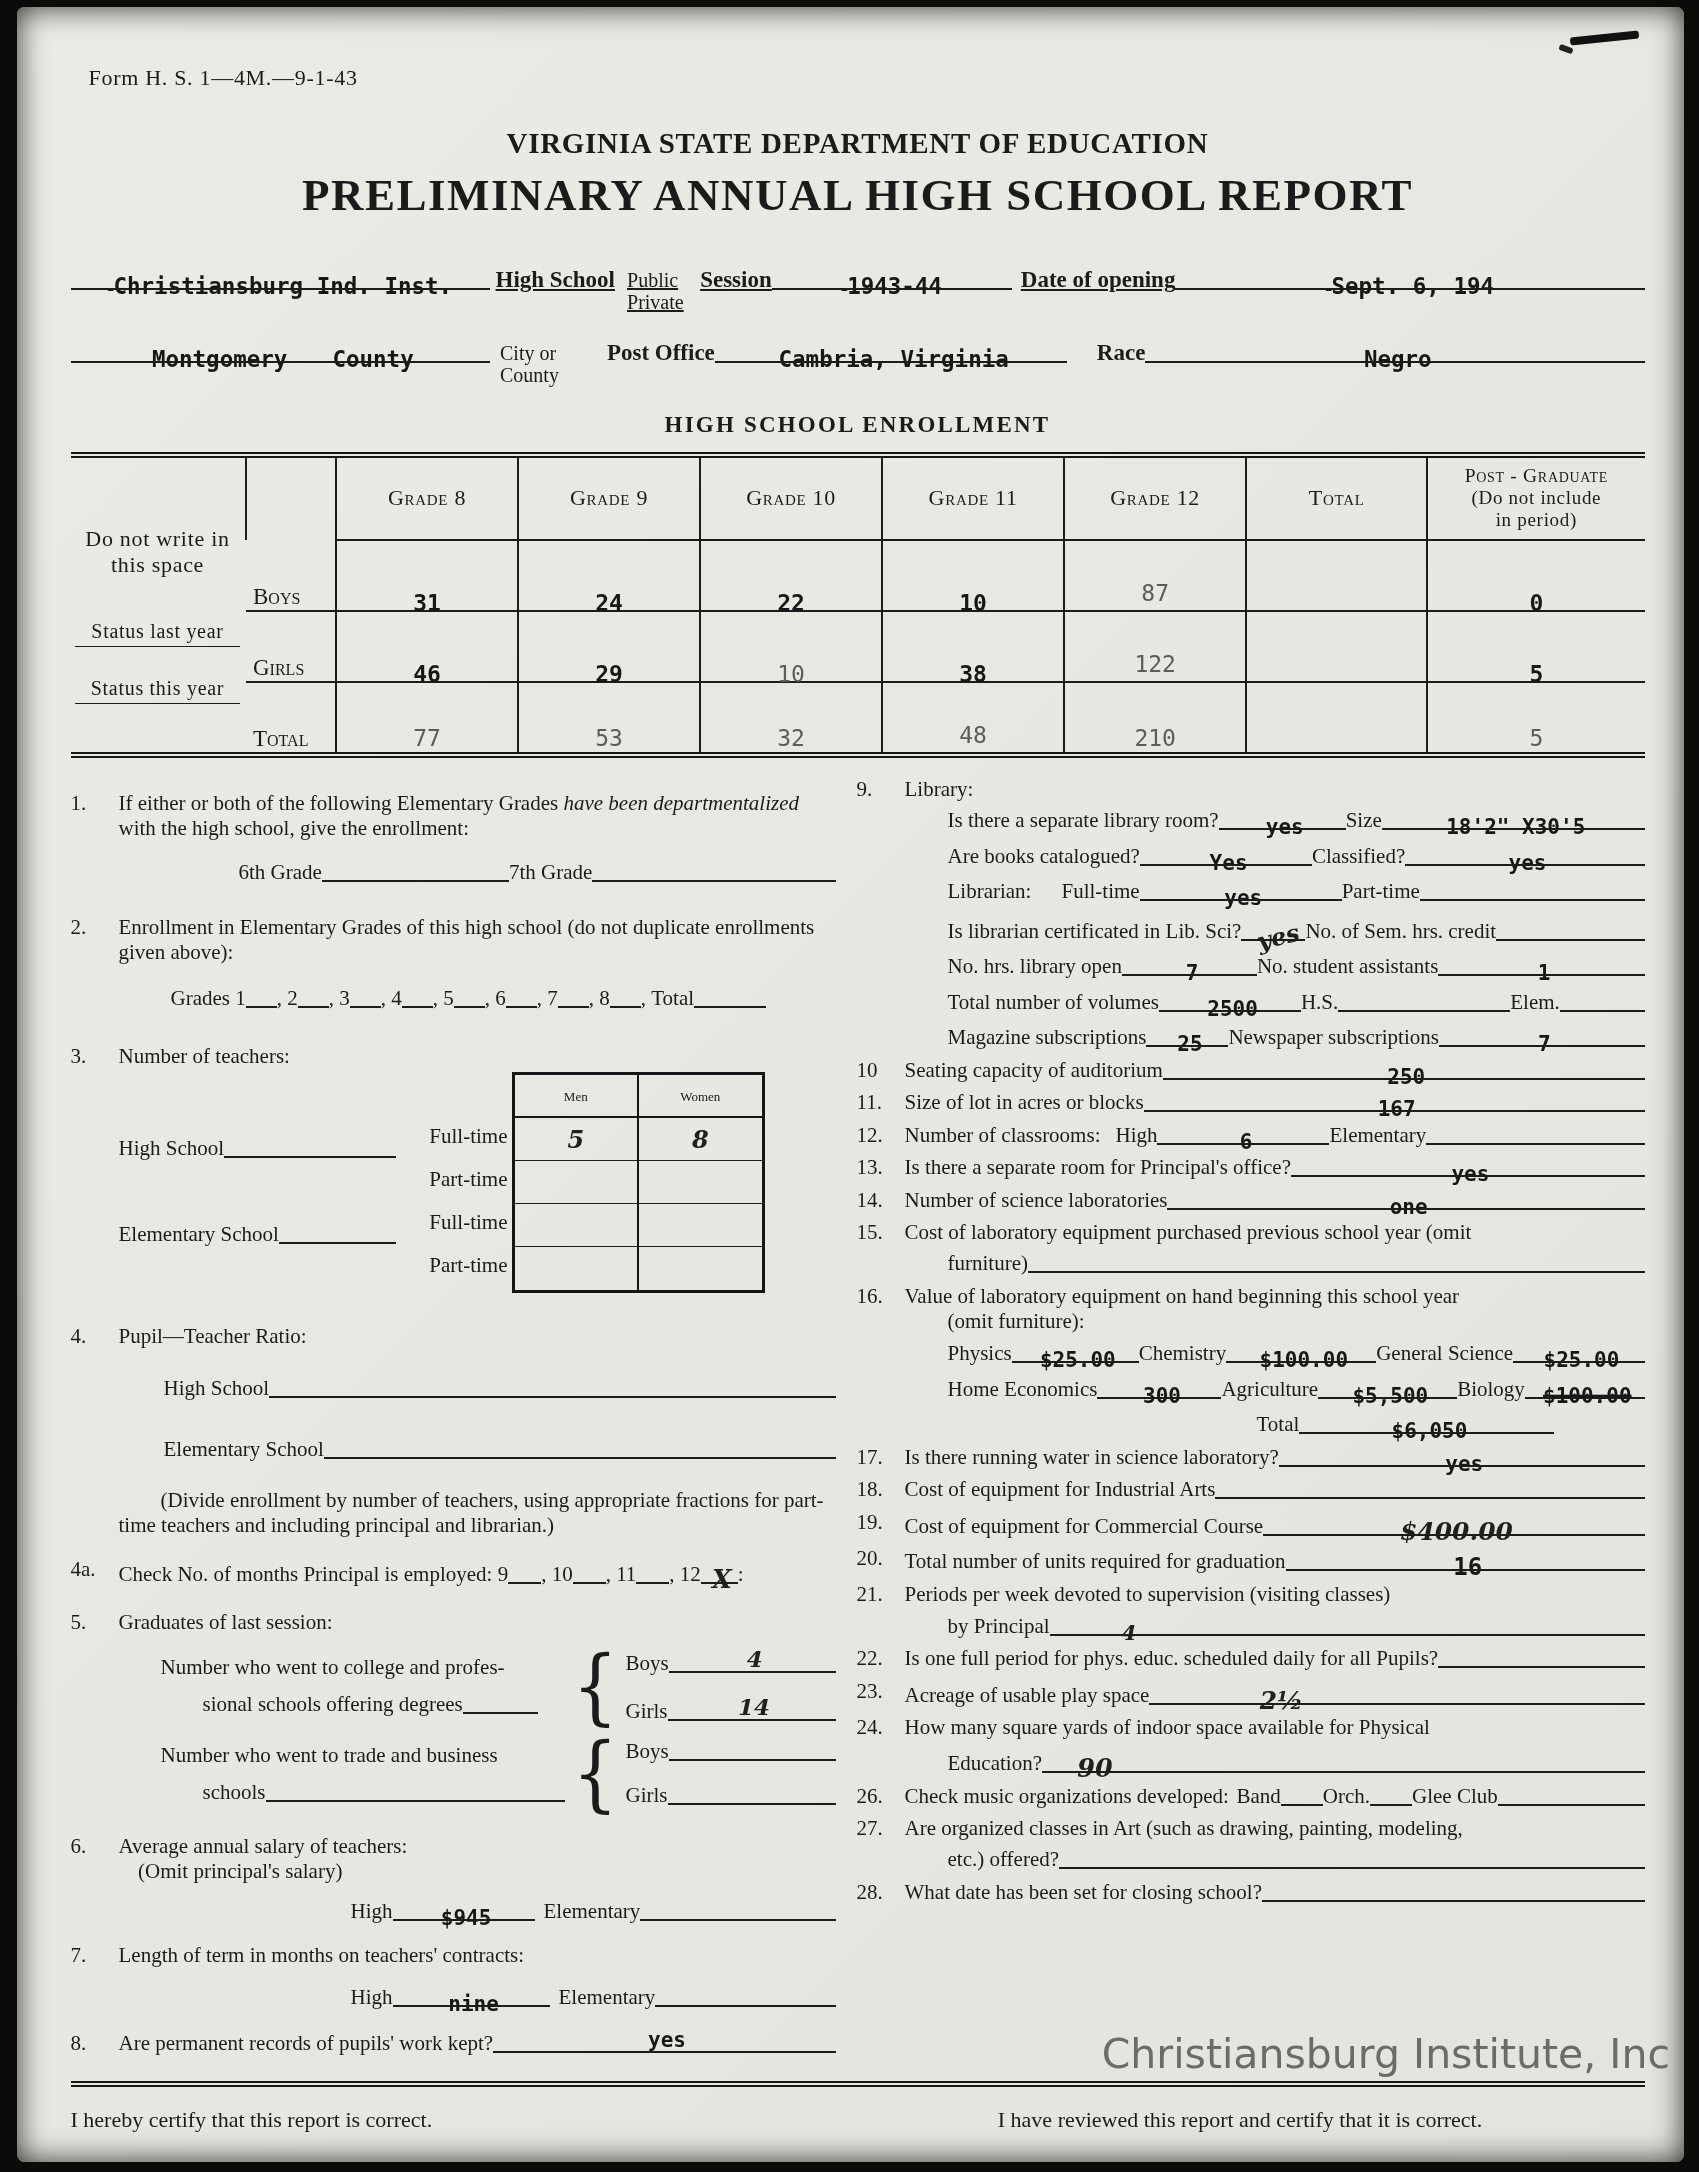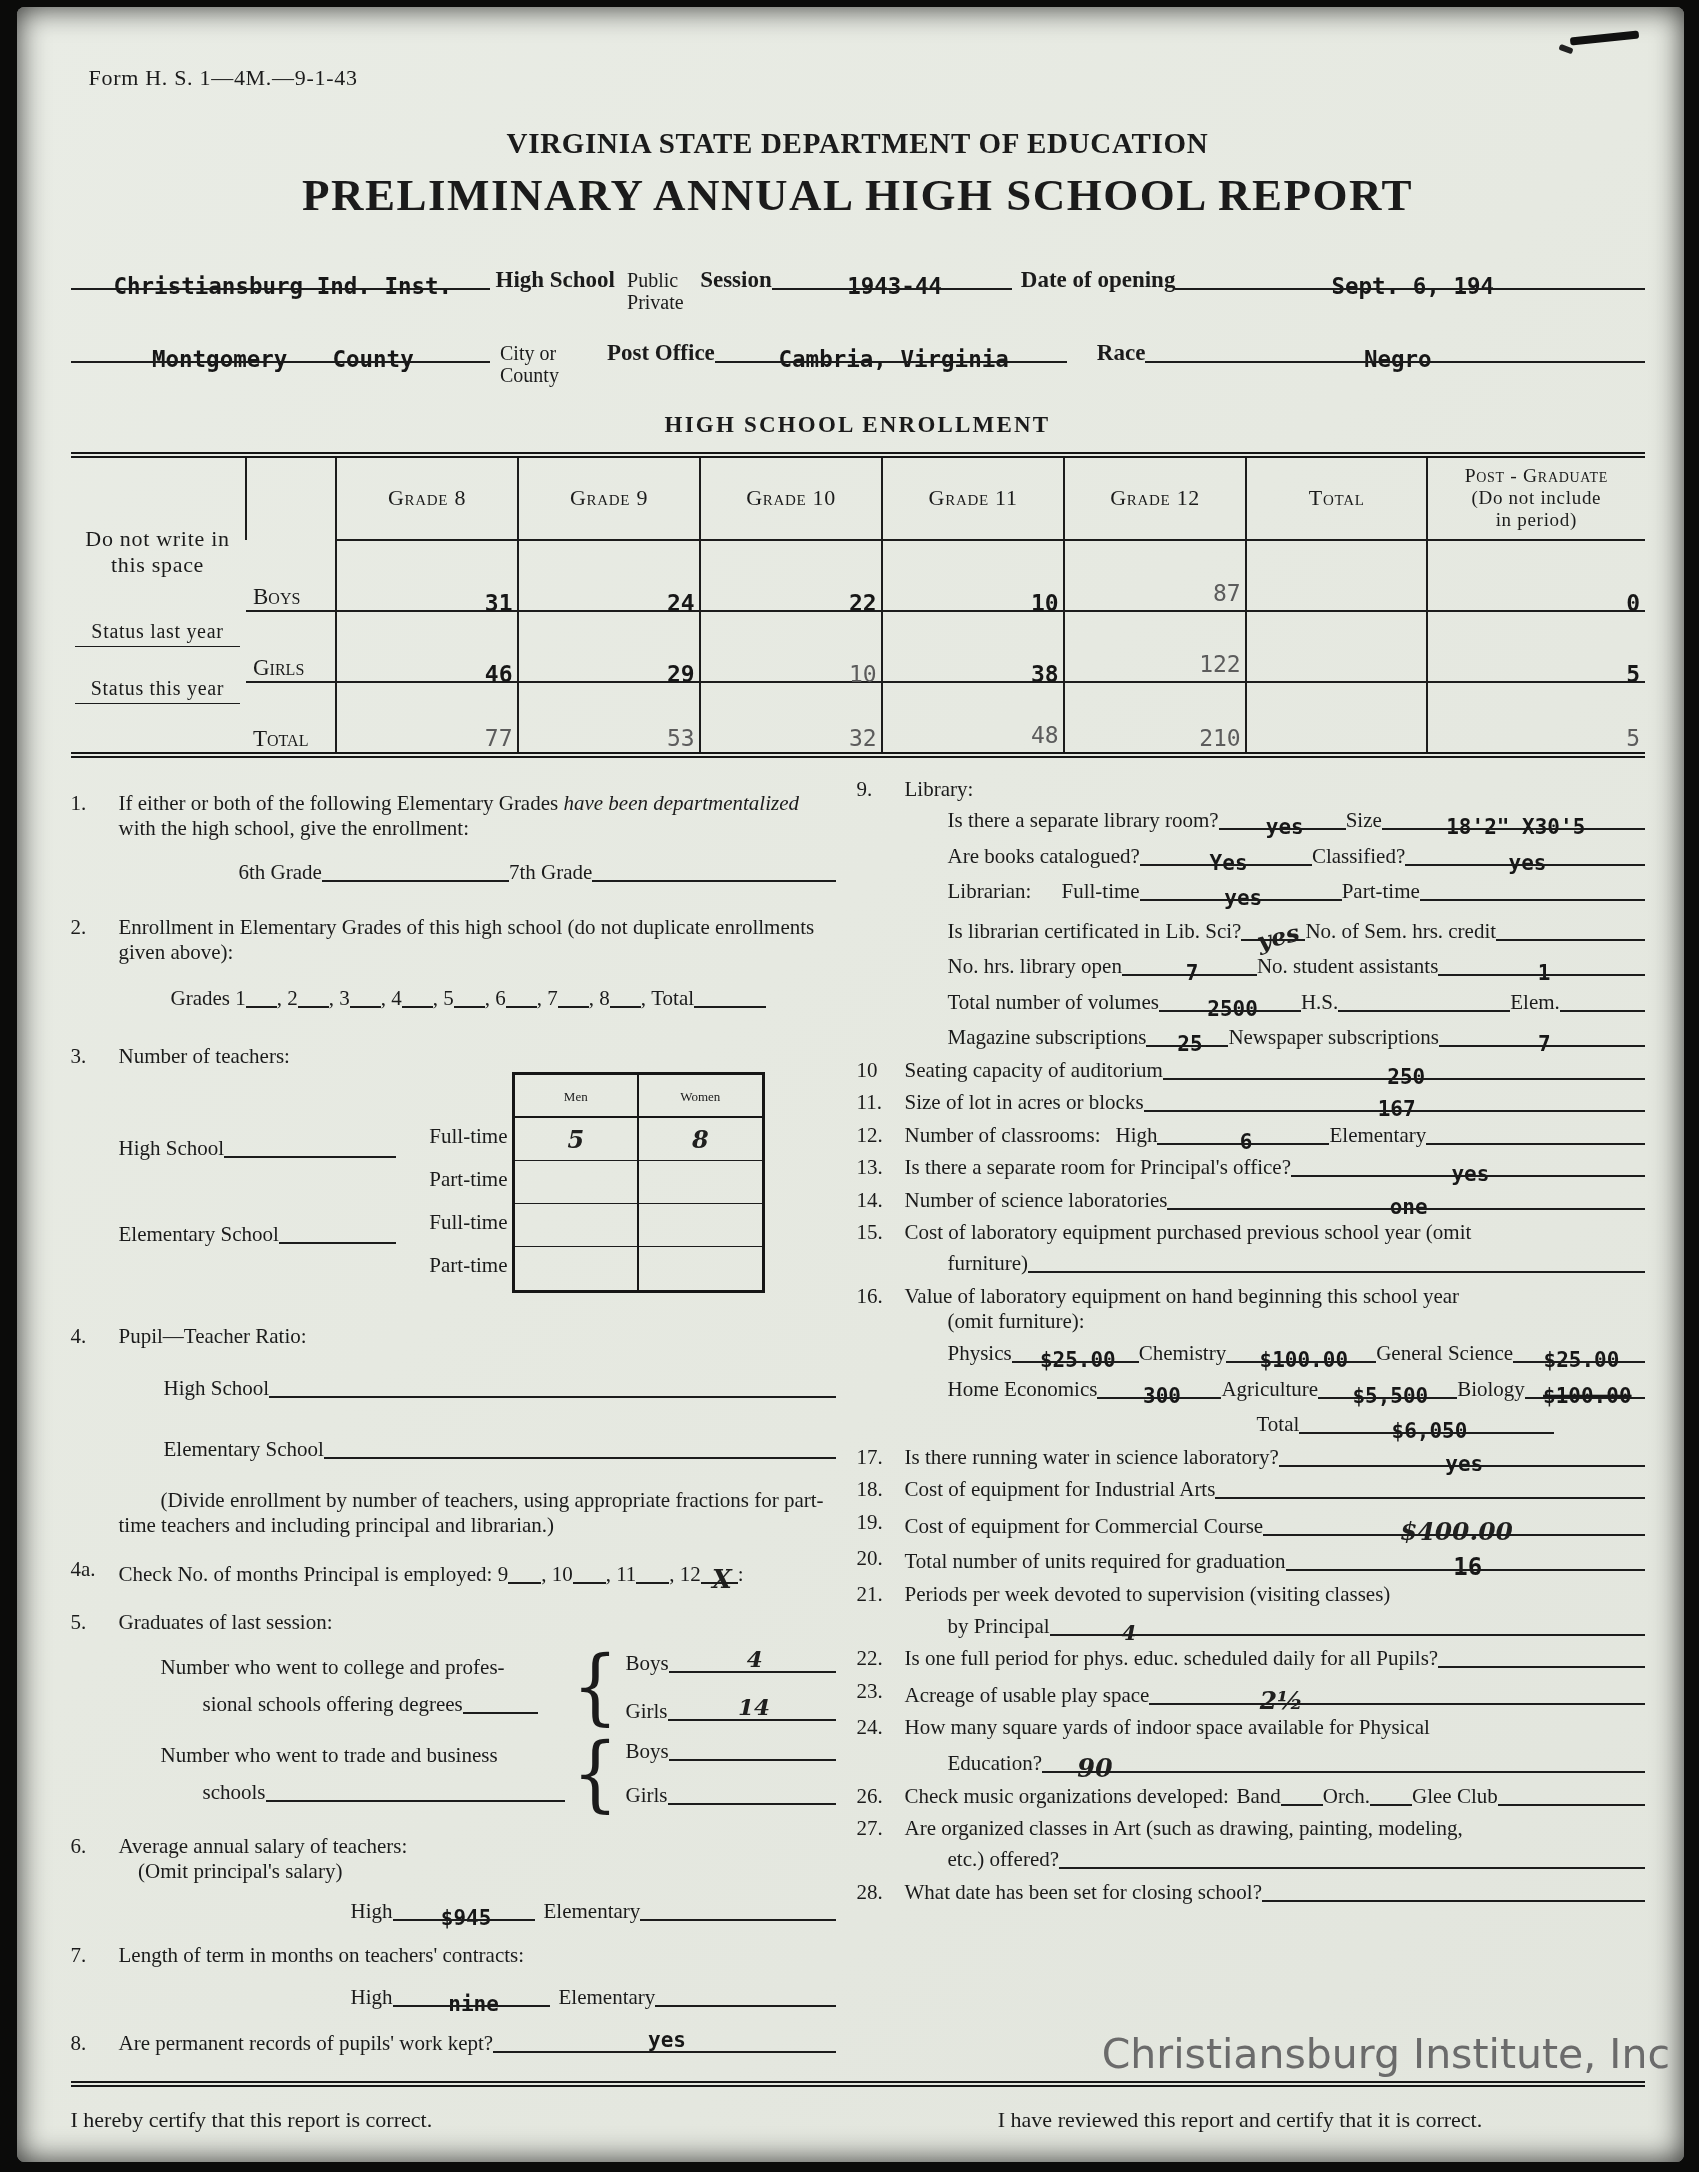--- a/index.html
+++ b/index.html
@@ -26,34 +26,34 @@
   .lbl { white-space:nowrap; }
   .tv { display:inline-block; font-family:"DejaVu Sans Mono","Liberation Mono",monospace; font-weight:bold; color:#171717; }
   .tv.lt { font-weight:normal; color:#5c5c5c; }
   .hv { display:inline-block; font-family:"DejaVu Serif","Liberation Serif",serif; font-style:italic; font-weight:bold; color:#20201f; }
   .on { transform:translateY(6.7px); }
   .up { transform:translateY(-3px); }
   .struck { text-decoration:line-through; text-decoration-thickness:3px; }
 
   
   #hdr-row1, #hdr-row2 { display:flex; align-items:baseline; font-size:22.5px; margin-left:0; }
-  #hdr-row1 { margin-top:45px; }
+  #hdr-row1 { margin-top:45px;text-decoration:underline; }
   #hdr-row2 { margin-top:25.5px; }
   .stack { display:inline-block; font-size:20px; line-height:1.12; vertical-align:-10.5px; white-space:nowrap; }
   .hdr-lbl { font-weight:bold; font-size:23px; white-space:nowrap; }
 
   #enroll-title { text-align:center; font-weight:bold; font-size:23px; letter-spacing:2.2px; margin-top:25.5px; }
 
   table#enroll { width:100%; border-collapse:collapse; margin-top:13.5px; border-top:6px double #161616; border-bottom:6px double #161616; table-layout:fixed; }
   #enroll td, #enroll th { border-left:2.2px solid #1c1c1c; padding:0 4.5px; }
   #enroll td:first-child, #enroll th:first-child { border-left:none; }
   #enroll .hdr td { height:81px; vertical-align:middle; text-align:center; font-variant:small-caps; font-size:22px; letter-spacing:0.7px; }
   #enroll .hdr td.gcol { border-bottom:2.2px solid #1c1c1c; }
   #enroll .corner { vertical-align:top; text-align:left; font-size:20px; }
-  #enroll .data td { height:69px; vertical-align:bottom; text-align:right; font-size:23px; }
+  #enroll .data td { height:69px; vertical-align:bottom; text-align:center; font-size:23px; }
   #enroll tr.r1 td, #enroll tr.r2 td { border-bottom:2.2px solid #1c1c1c; }
   #enroll .rowlbl { font-variant:small-caps; font-size:21px; text-align:left !important; padding-left:7.5px !important; }
   .statusline { border-bottom:1.5px solid #1c1c1c; margin:22.5px 0 0 0; padding-bottom:3px; font-size:20px; }
 
   
   #columns { display:flex; gap:21px; margin-top:19.5px; }
   #col-left { width:765px; flex:none; font-size:21px; }
   #col-right { flex:1; font-size:21px; }
   .item { display:flex; margin-top:13.5px; }
   .item .num { width:48px; flex:none; }

